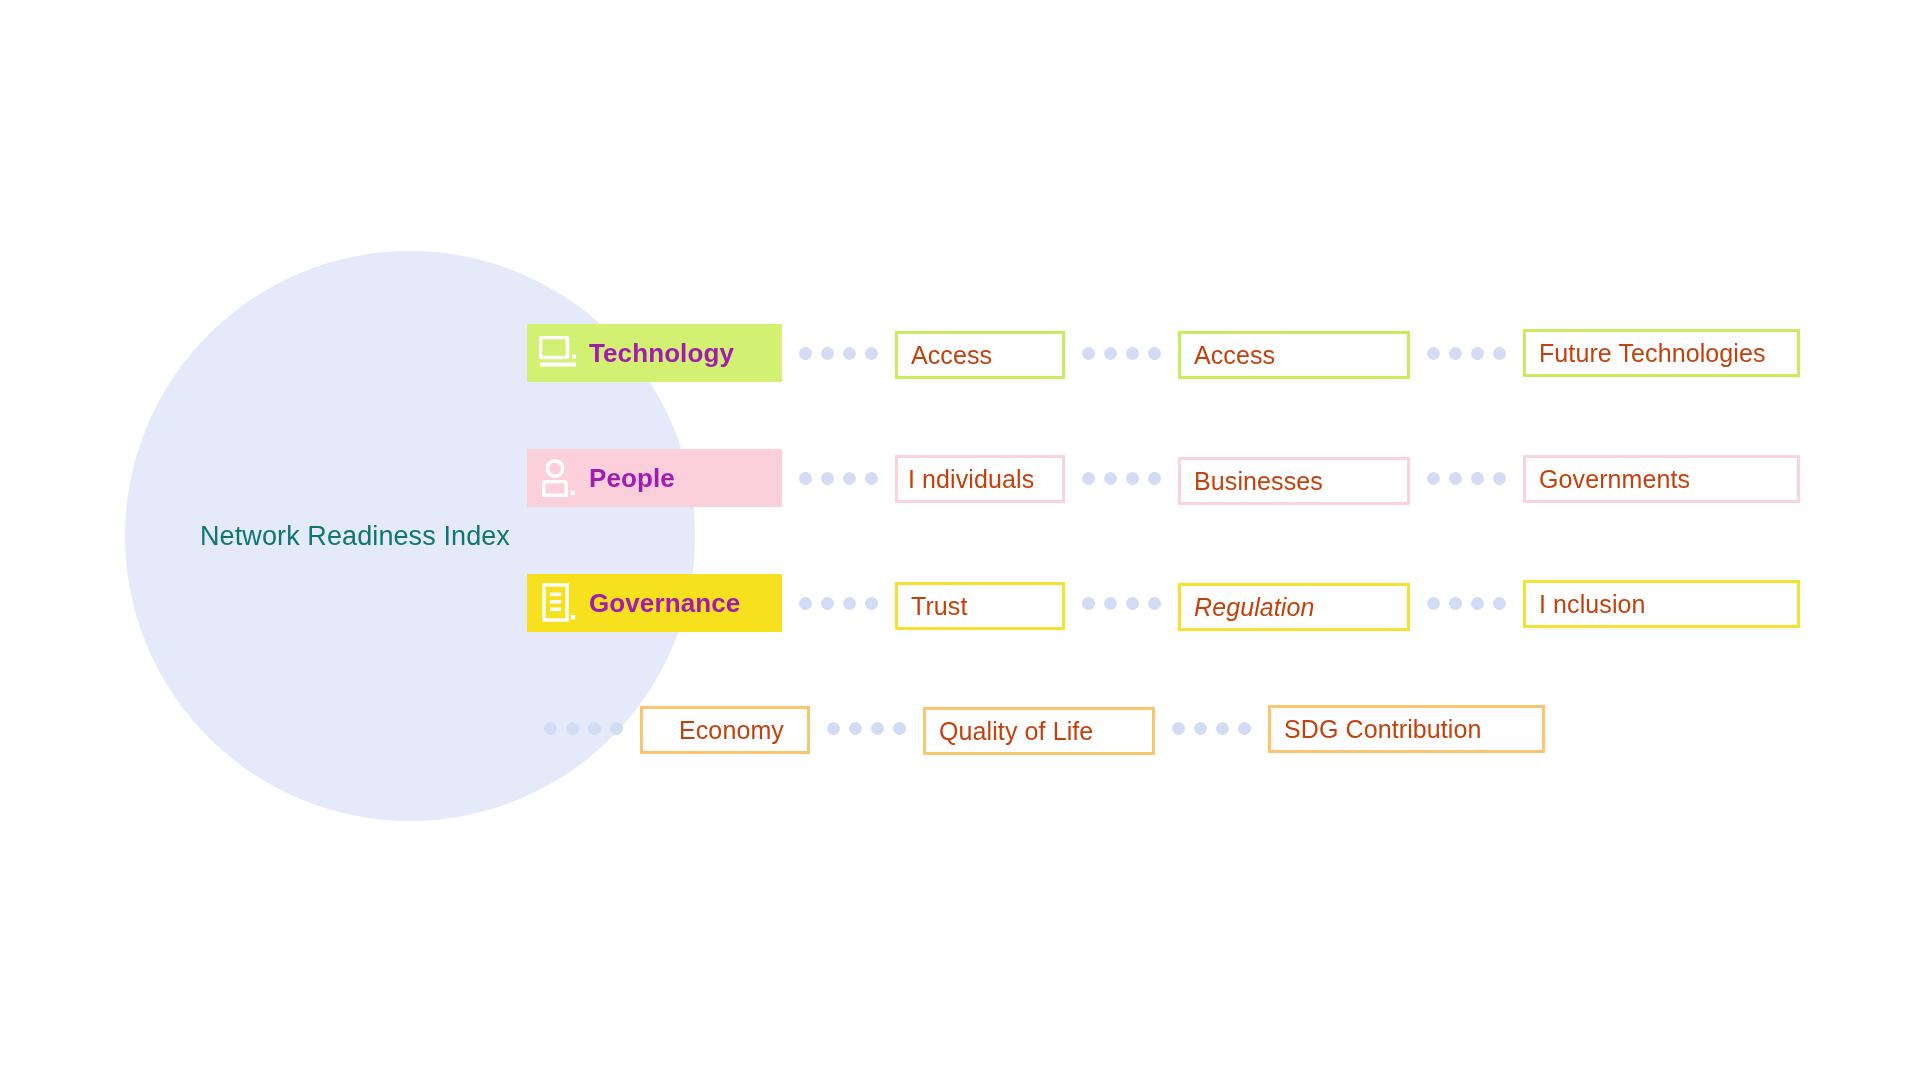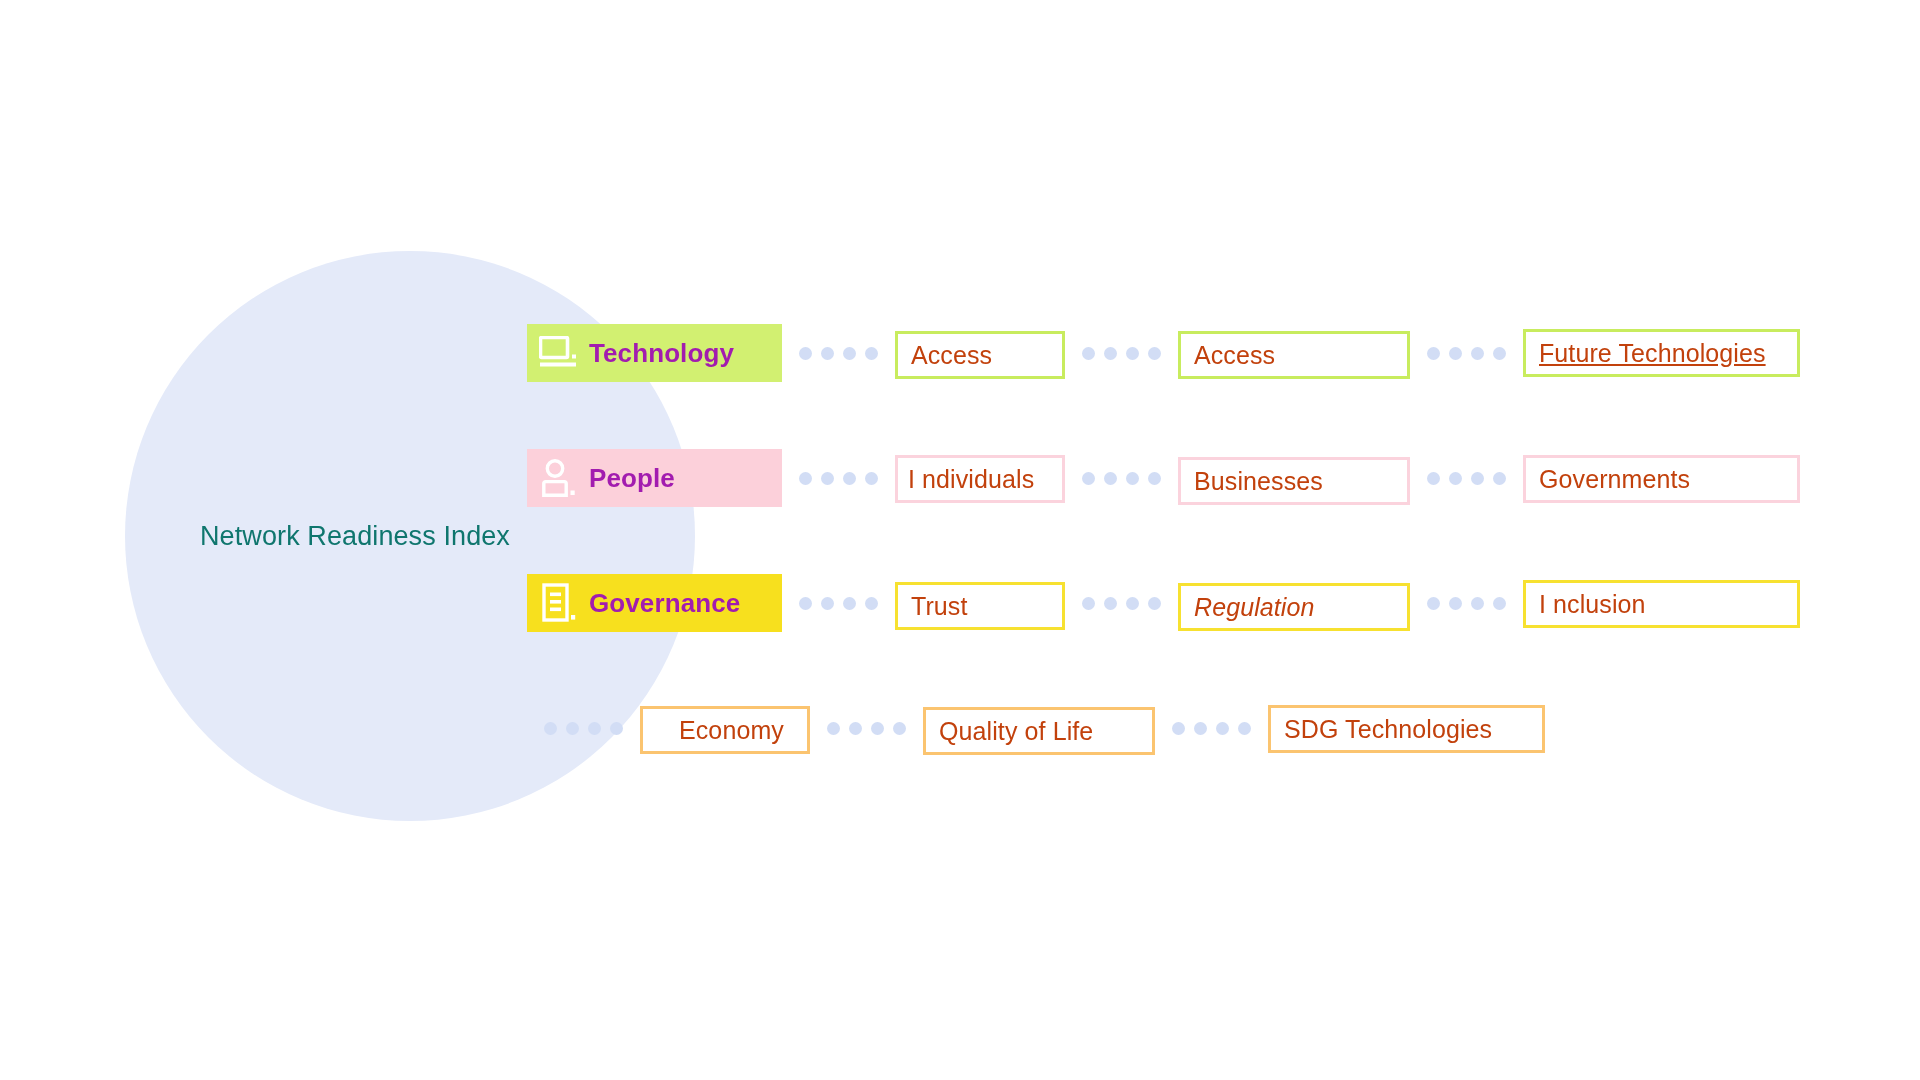--- a/index.html
+++ b/index.html
@@ -128,21 +128,21 @@
   .theme-pink   .pillar-chip { background: #fcd0da; }
   .theme-pink   .subbox      { border-color: #fbd3dd; }
   .theme-yellow .pillar-chip { background: #f7e01e; }
   .theme-yellow .subbox      { border-color: #f7e130; }
   .theme-orange .pillar-chip { background: #fbc171; }
   .theme-orange .subbox      { border-color: #fbc470; }
 
   
   #row-technology .subbox.w1 { margin-top: 4px; }
   #row-technology .subbox.w2 { margin-top: 4px; }
-  #row-technology .subbox.w3 { margin-top: 0px; text-decoration: underline; }
+  #row-technology .subbox.w3 { margin-top: 0px; }
   #row-people .subbox.w1 { margin-top: 2px; padding-left: 10px; }
   #row-people .subbox.w2 { margin-top: 6px; text-align: center; }
   #row-people .subbox.w3 { margin-top: 2px; }
   #row-governance .subbox.w1 { margin-top: 6px; }
   #row-governance .subbox.w2 { margin-top: 8px; font-style: italic; }
   #row-governance .subbox.w3 { margin-top: 2px; }
   #row-impact .subbox.w1 { margin-top: 4px; padding-left: 36px; }
   #row-impact .subbox.w2 { margin-top: 6px; }
   #row-impact .subbox.w3 { margin-top: 2px; }
 </style>
@@ -296,16 +296,16 @@
 
     <div class="subbox w2">Quality of Life</div>
 
     <div class="connector">
       <span class="dot"></span>
       <span class="dot"></span>
       <span class="dot"></span>
       <span class="dot"></span>
     </div>
 
-    <div class="subbox w3">SDG Technologies</div>
+    <div class="subbox w3">SDG Contribution</div>
   </div>
 
 </div>
 
 </body></html>

